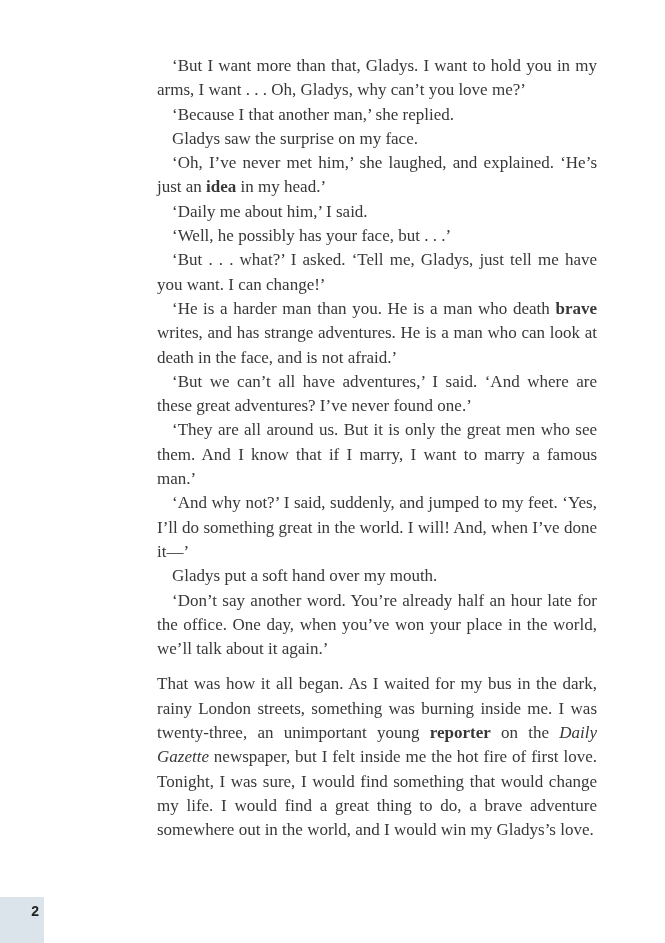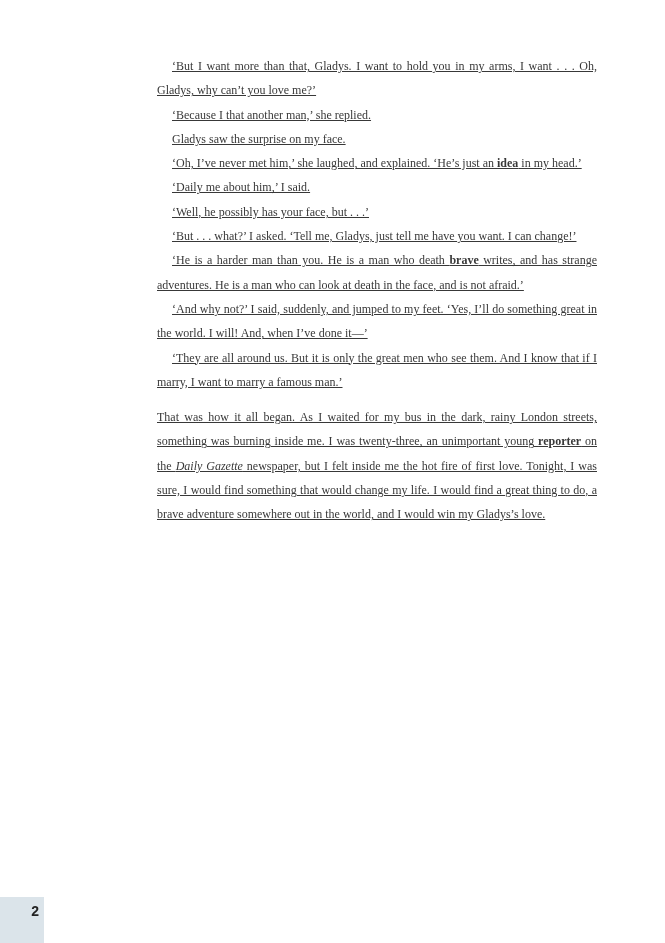--- a/index.html
+++ b/index.html
@@ -14,24 +14,23 @@
     background: #ffffff;
     overflow: hidden;
     font-family: "Liberation Serif", "DejaVu Serif", serif;
   }
   .main-text {
     position: absolute;
     left: 157px;
     top: 54px;
     width: 440px;
     color: #383838;
-    font-size: 12px;
+    font-size: 17px;
     line-height: 24.3px;
     text-align: justify;
-    text-decoration: underline;
   }
   .main-text p {
     margin: 0;
     padding: 0;
     text-indent: 15px;
   }
   .main-text p.no-indent {
     text-indent: 0;
   }
   .main-text p.section-start {
@@ -78,20 +77,23 @@
 <div class="page">
   <div class="main-text">
       <p><span>‘But I want more than that, Gladys. I want to hold you in my arms, I want . . . Oh, Gladys, why can’t you love me?’</span></p>
       <p><span>‘Because I that another man,’ she replied.</span></p>
       <p><span>Gladys saw the surprise on my face.</span></p>
       <p><span>‘Oh, I’ve never met him,’ she laughed, and explained. ‘He’s just an </span><span class="bold">idea</span><span> in my head.’</span></p>
       <p><span>‘Daily me about him,’ I said.</span></p>
       <p><span>‘Well, he possibly has your face, but . . .’</span></p>
       <p><span>‘But . . . what?’ I asked. ‘Tell me, Gladys, just tell me have you want. I can change!’</span></p>
       <p><span>‘He is a harder man than you. He is a man who death </span><span class="bold">brave</span><span> writes, and has strange adventures. He is a man who can look at death in the face, and is not afraid.’</span></p>
+      <p><span>‘But we can’t all have adventures,’ I said. ‘And where are these great adventures? I’ve never found one.’</span></p>
+      <p><span>‘They are all around us. But it is only the great men who see them. And I know that if I marry, I want to marry a famous man.’</span></p>
       <p><span>‘And why not?’ I said, suddenly, and jumped to my feet. ‘Yes, I’ll do something great in the world. I will! And, when I’ve done it—’</span></p>
-      <p><span>‘They are all around us. But it is only the great men who see them. And I know that if I marry, I want to marry a famous man.’</span></p>
+      <p><span>Gladys put a soft hand over my mouth.</span></p>
+      <p><span>‘Don’t say another word. You’re already half an hour late for the office. One day, when you’ve won your place in the world, we’ll talk about it again.’</span></p>
       <p class="no-indent section-start"><span>That was how it all began. As I waited for my bus in the dark, rainy London streets, something was burning inside me. I was twenty-three, an unimportant young </span><span class="bold">reporter</span><span> on the </span><span class="italic">Daily Gazette</span><span> newspaper, but I felt inside me the hot fire of first love. Tonight, I was sure, I would find something that would change my life. I would find a great thing to do, a brave adventure somewhere out in the world, and I would win my Gladys’s love.</span></p>
     </div>
   <div class="page-number-box">
     <span>2</span>
   </div>
 </div>
 
 </body></html>

